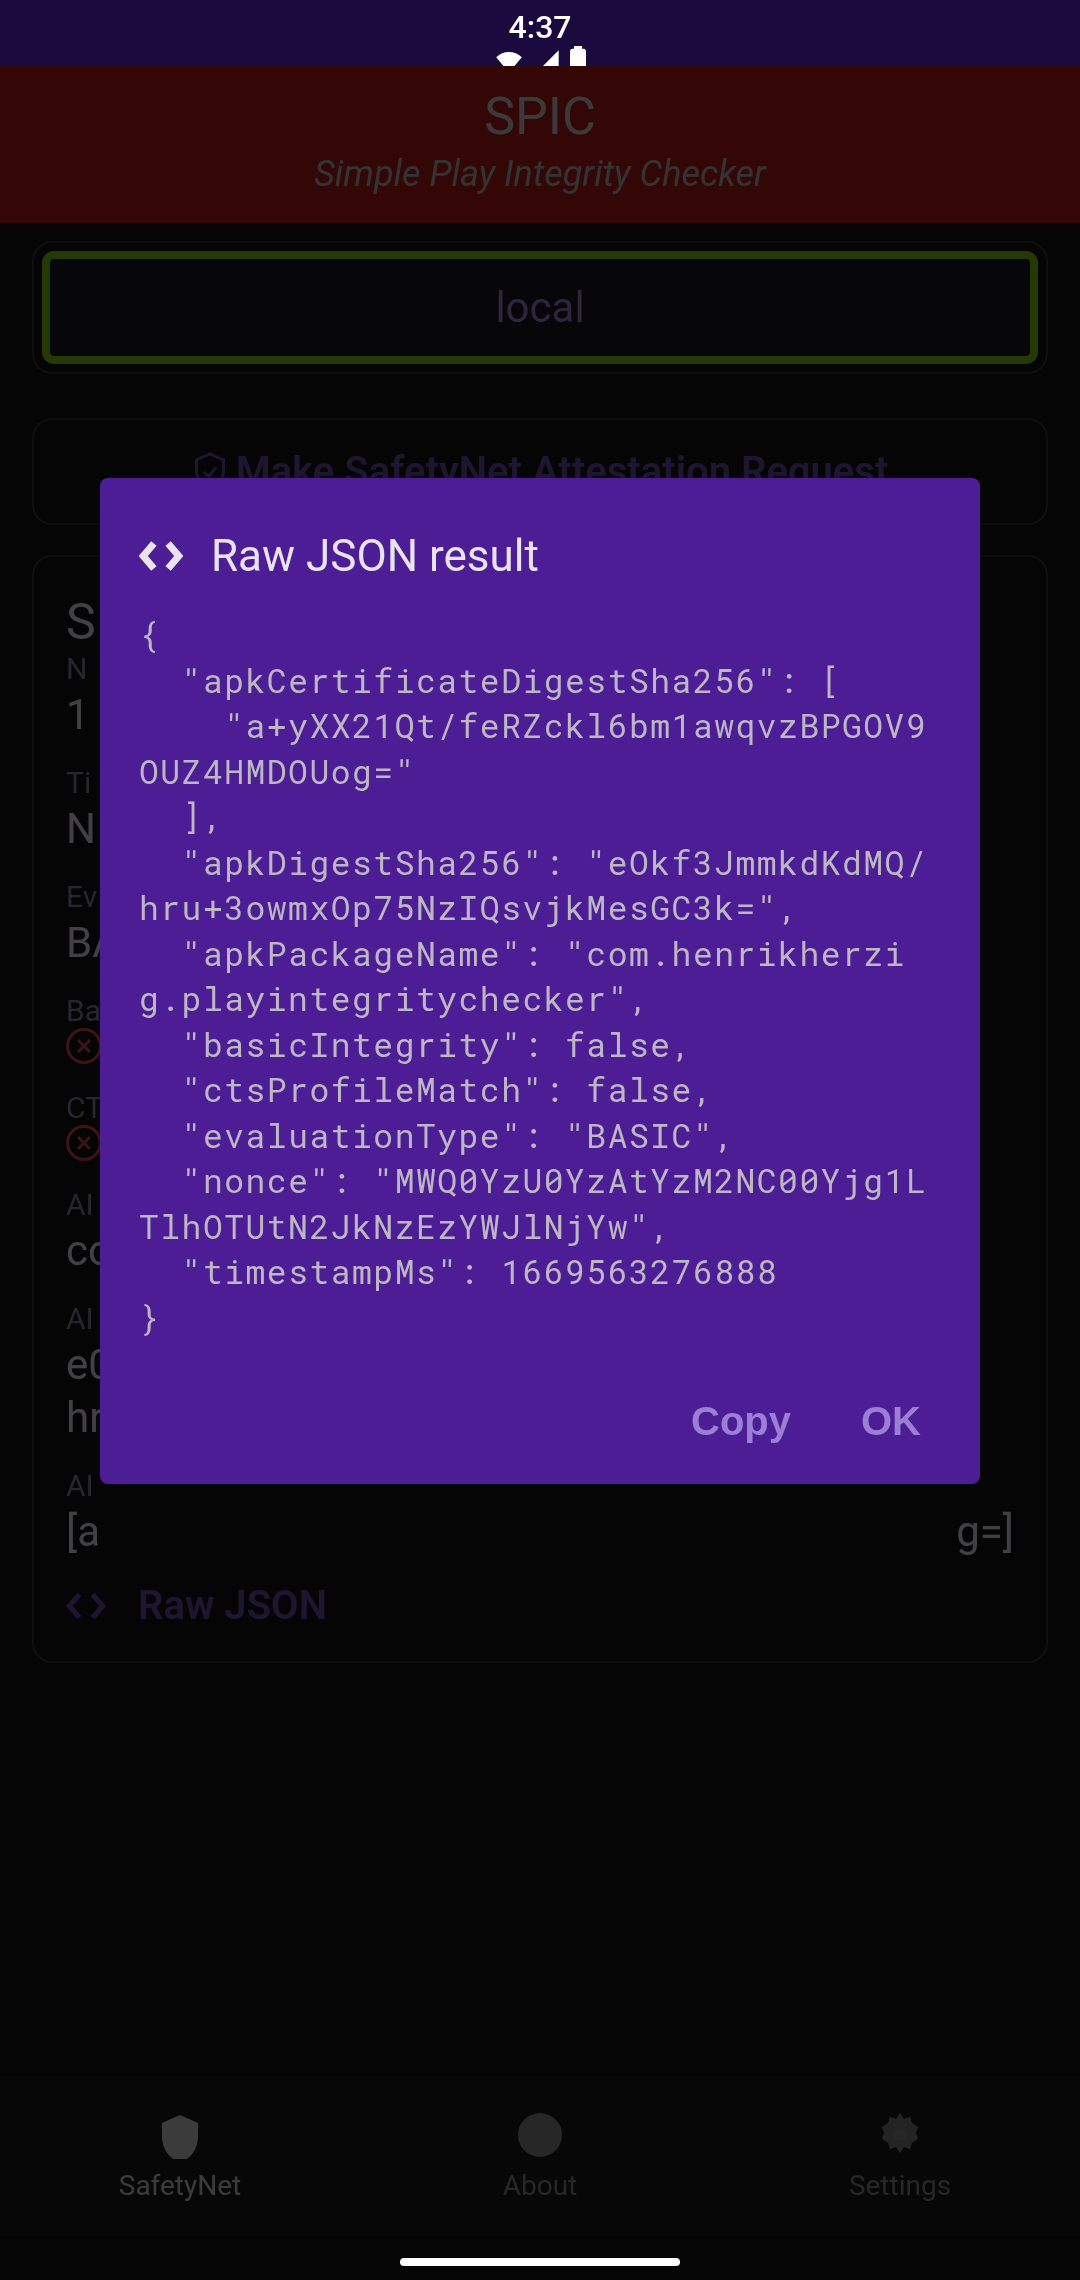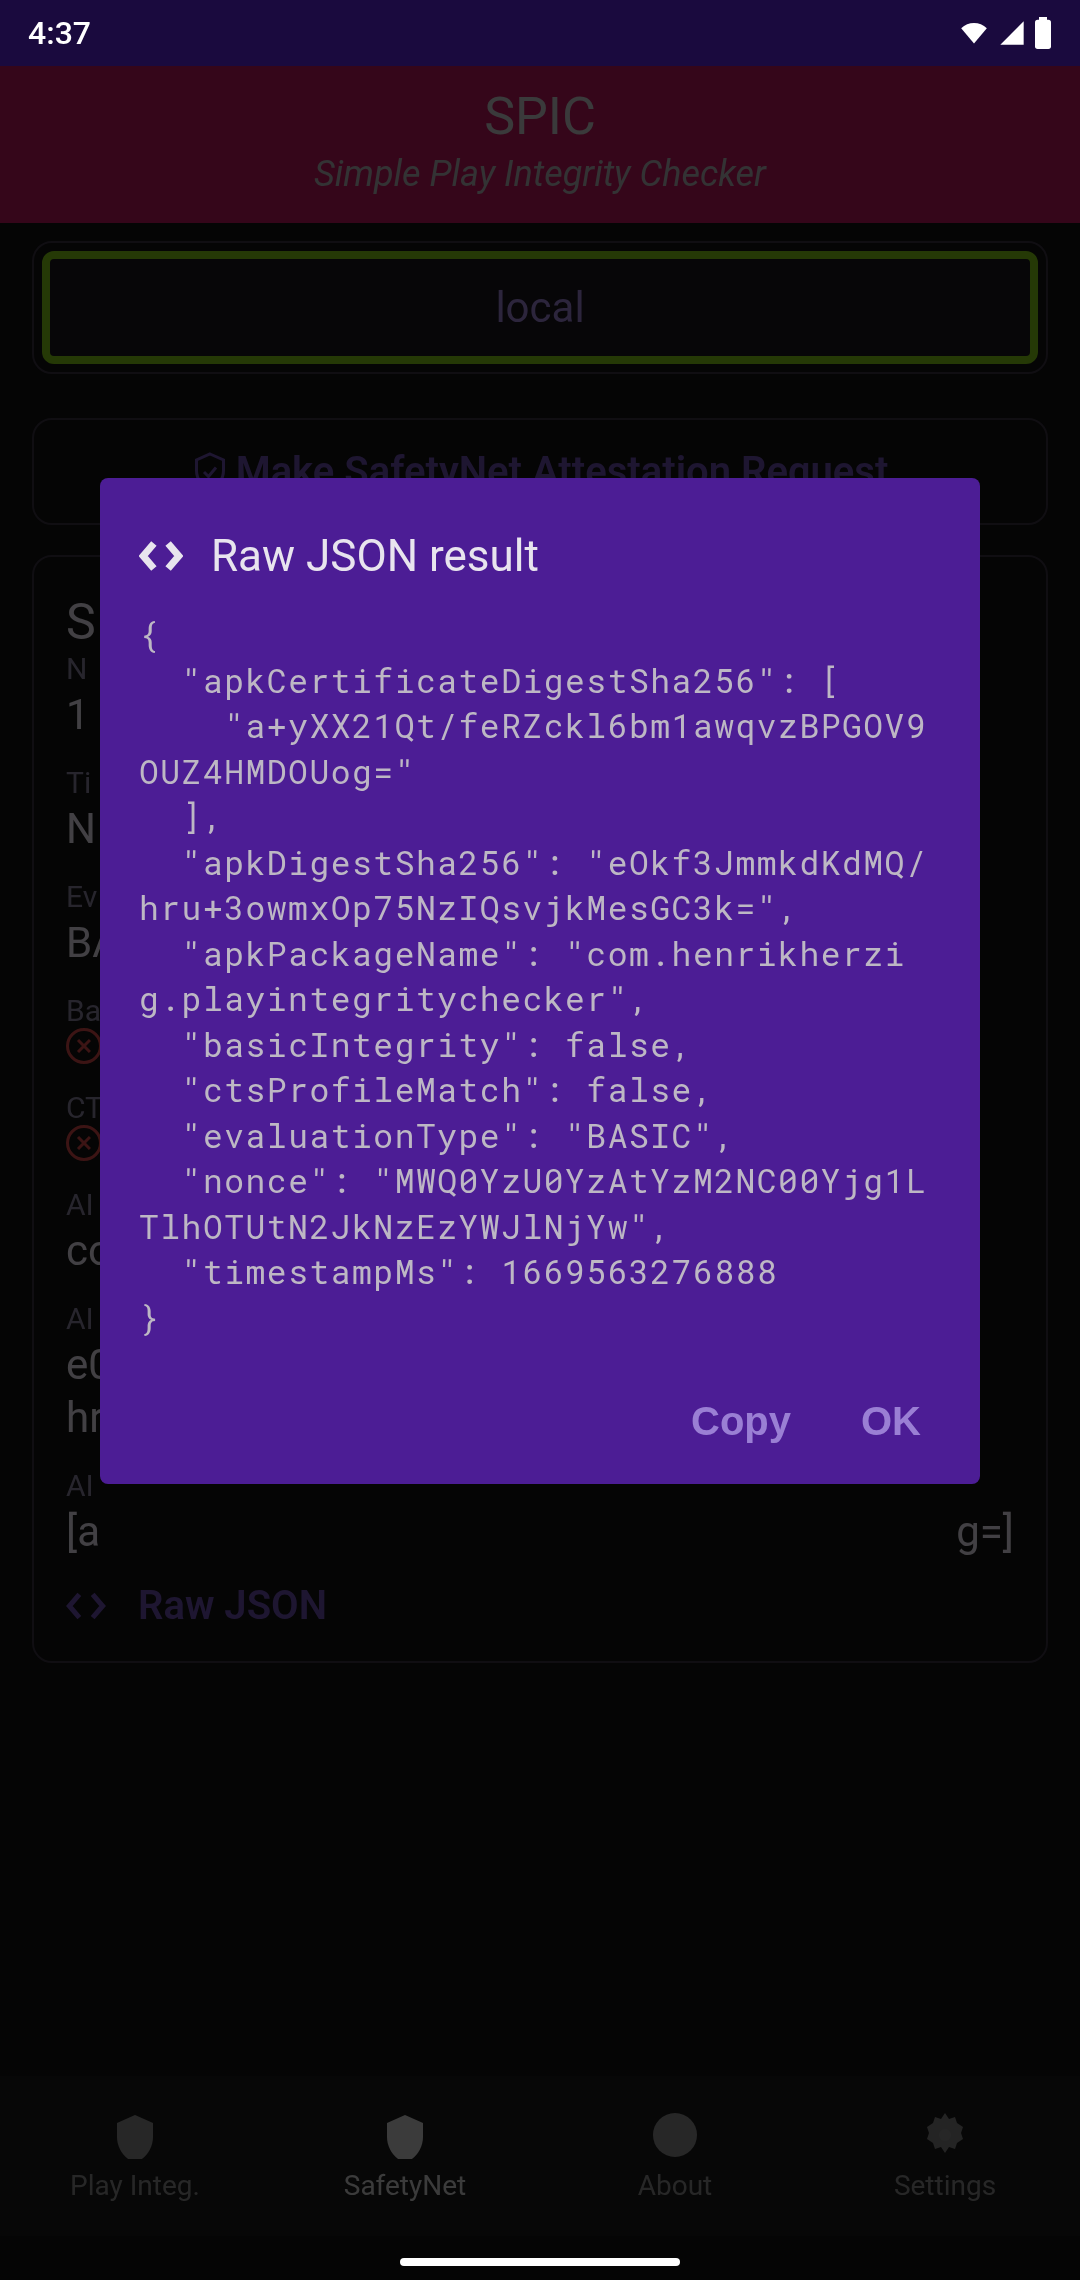--- a/index.html
+++ b/index.html
@@ -15,27 +15,28 @@
   .status-bar {
     height: 66px;
     background: #1a0a3e;
     display: flex;
     align-items: center;
     justify-content: space-between;
     padding: 8px 28px;
     color: #fff;
     font-size: 32px;
     font-weight: 500;
+    flex-direction: column;
   }
   .status-right { display: flex; align-items: center; gap: 8px; }
   .status-right svg { fill: #fff; }
 
   
   .app-header {
-    background: #be185d;
+    background: #b91c1c;
     text-align: center;
     padding: 20px 0 28px;
   }
   .app-title { font-size: 52px; font-weight: 400; color: #cfcfd2; }
   .app-subtitle { font-size: 36px; font-weight: 400; color: #b8b6bc; margin-top: 6px; font-style: italic; }
 
   
   .backdrop {
     position: absolute;
     inset: 0;
@@ -237,26 +238,20 @@
     <div class="raw-link">
       <svg width="40" height="30" viewBox="0 0 24 18">
           <polyline points="8,2 2,9 8,16"></polyline>
           <polyline points="16,2 22,9 16,16"></polyline>
         </svg>
       <span>Raw JSON</span>
     </div>
   </div>
 
   <div class="bottom-nav">
-    <div class="nav-item">
-      <svg viewBox="0 0 24 24">
-          <path d="M12 2l9 4v7c0 6-4 11-9 13-5-2-9-7-9-13V6l9-4z"></path>
-        </svg>
-      <span>Play Integ.</span>
-    </div>
     <div class="nav-item active">
       <svg viewBox="0 0 24 24">
           <path d="M12 2l9 4v7c0 6-4 11-9 13-5-2-9-7-9-13V6l9-4z"></path>
         </svg>
       <span>SafetyNet</span>
     </div>
     <div class="nav-item">
       <svg viewBox="0 0 24 24">
           <circle cx="12" cy="12" r="11"></circle>
         </svg>

